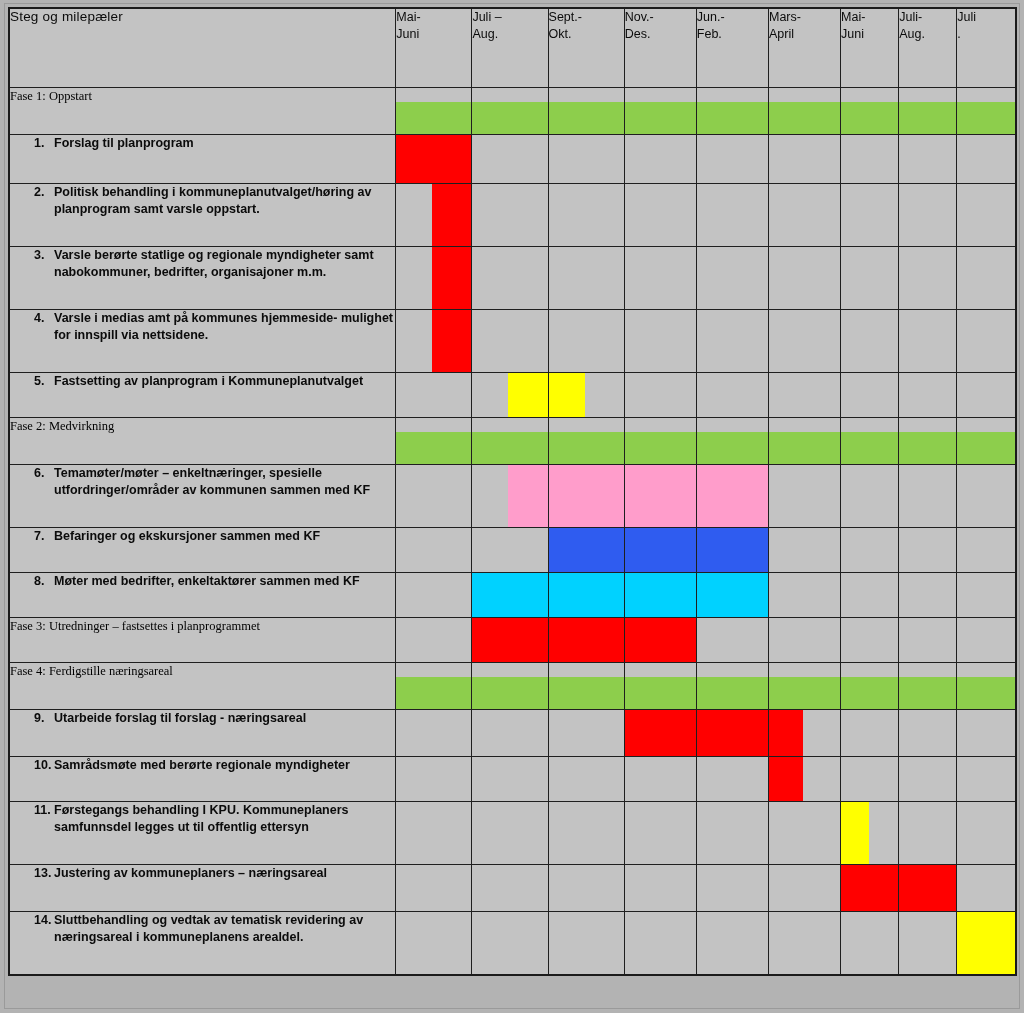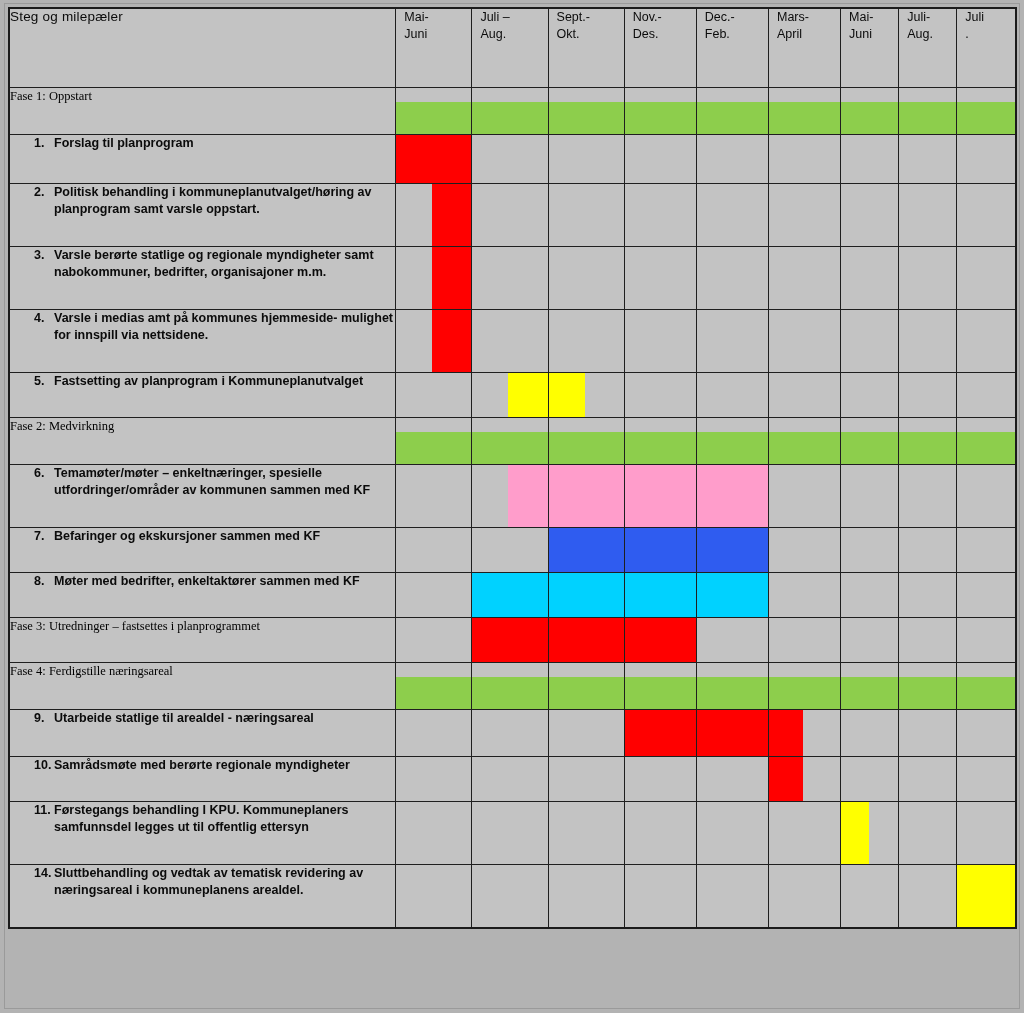--- a/index.html
+++ b/index.html
@@ -48,21 +48,21 @@
   .hdr-month {
     height: 78px;
     padding: 7px 0 0 9px;
     font-size: 12.5px;
     font-weight: bold;
     color: #0b0b0b;
     text-align: left;
     line-height: 17px;
     word-break: break-word;
   }
-  .hdr-month span { display: block; margin-left: 8px; }
+  .hdr-month span { display: block; }
   
   .lbl {
     padding: 6px 6px 6px 8px;
     font-size: 12.5px;
     color: #0b0b0b;
     line-height: 16.5px;
   }
   .phase-lbl {
     font-weight: bold;
     font-size: 12.5px;
@@ -147,21 +147,21 @@
           </th>
           <th class="hdr-month">
             <span>Sept.-</span>
             <span>Okt.</span>
           </th>
           <th class="hdr-month">
             <span>Nov.-</span>
             <span>Des.</span>
           </th>
           <th class="hdr-month">
-            <span>Dec.-</span>
+            <span>Jun.-</span>
             <span>Feb.</span>
           </th>
           <th class="hdr-month">
             <span>Mars-</span>
             <span>April</span>
           </th>
           <th class="hdr-month">
             <span>Mai-</span>
             <span>Juni</span>
           </th>
@@ -451,21 +451,21 @@
             <div class="bar full" style="background: rgb(141, 206, 76);"></div>
           </td>
           <td class="slot">
             <div class="bar full" style="background: rgb(141, 206, 76);"></div>
           </td>
         </tr>
         <tr>
           <td class="lbl" style="height: 46px;">
             <div class="task-row-inner">
               <div class="task-num">9.</div>
-              <div class="task-txt">Utarbeide statlige til arealdel - næringsareal</div>
+              <div class="task-txt">Utarbeide forslag til forslag - næringsareal</div>
             </div>
           </td>
           <td class="slot"></td>
           <td class="slot"></td>
           <td class="slot"></td>
           <td class="slot">
             <div class="bar full" style="background: rgb(255, 0, 0);"></div>
           </td>
           <td class="slot">
             <div class="bar full" style="background: rgb(255, 0, 0);"></div>
@@ -506,20 +506,41 @@
           <td class="slot"></td>
           <td class="slot"></td>
           <td class="slot"></td>
           <td class="slot"></td>
           <td class="slot"></td>
           <td class="slot"></td>
           <td class="slot">
             <div class="bar lhalf" style="background: rgb(255, 255, 0);"></div>
           </td>
           <td class="slot"></td>
+          <td class="slot"></td>
+        </tr>
+        <tr>
+          <td class="lbl" style="height: 46px;">
+            <div class="task-row-inner">
+              <div class="task-num">13.</div>
+              <div class="task-txt">Justering av kommuneplaners – næringsareal</div>
+            </div>
+          </td>
+          <td class="slot"></td>
+          <td class="slot"></td>
+          <td class="slot"></td>
+          <td class="slot"></td>
+          <td class="slot"></td>
+          <td class="slot"></td>
+          <td class="slot">
+            <div class="bar full" style="background: rgb(255, 0, 0);"></div>
+          </td>
+          <td class="slot">
+            <div class="bar full" style="background: rgb(255, 0, 0);"></div>
+          </td>
           <td class="slot"></td>
         </tr>
         <tr>
           <td class="lbl" style="height: 62px;">
             <div class="task-row-inner">
               <div class="task-num">14.</div>
               <div class="task-txt">Sluttbehandling og vedtak av tematisk revidering av næringsareal i kommuneplanens arealdel.</div>
             </div>
           </td>
           <td class="slot"></td>

